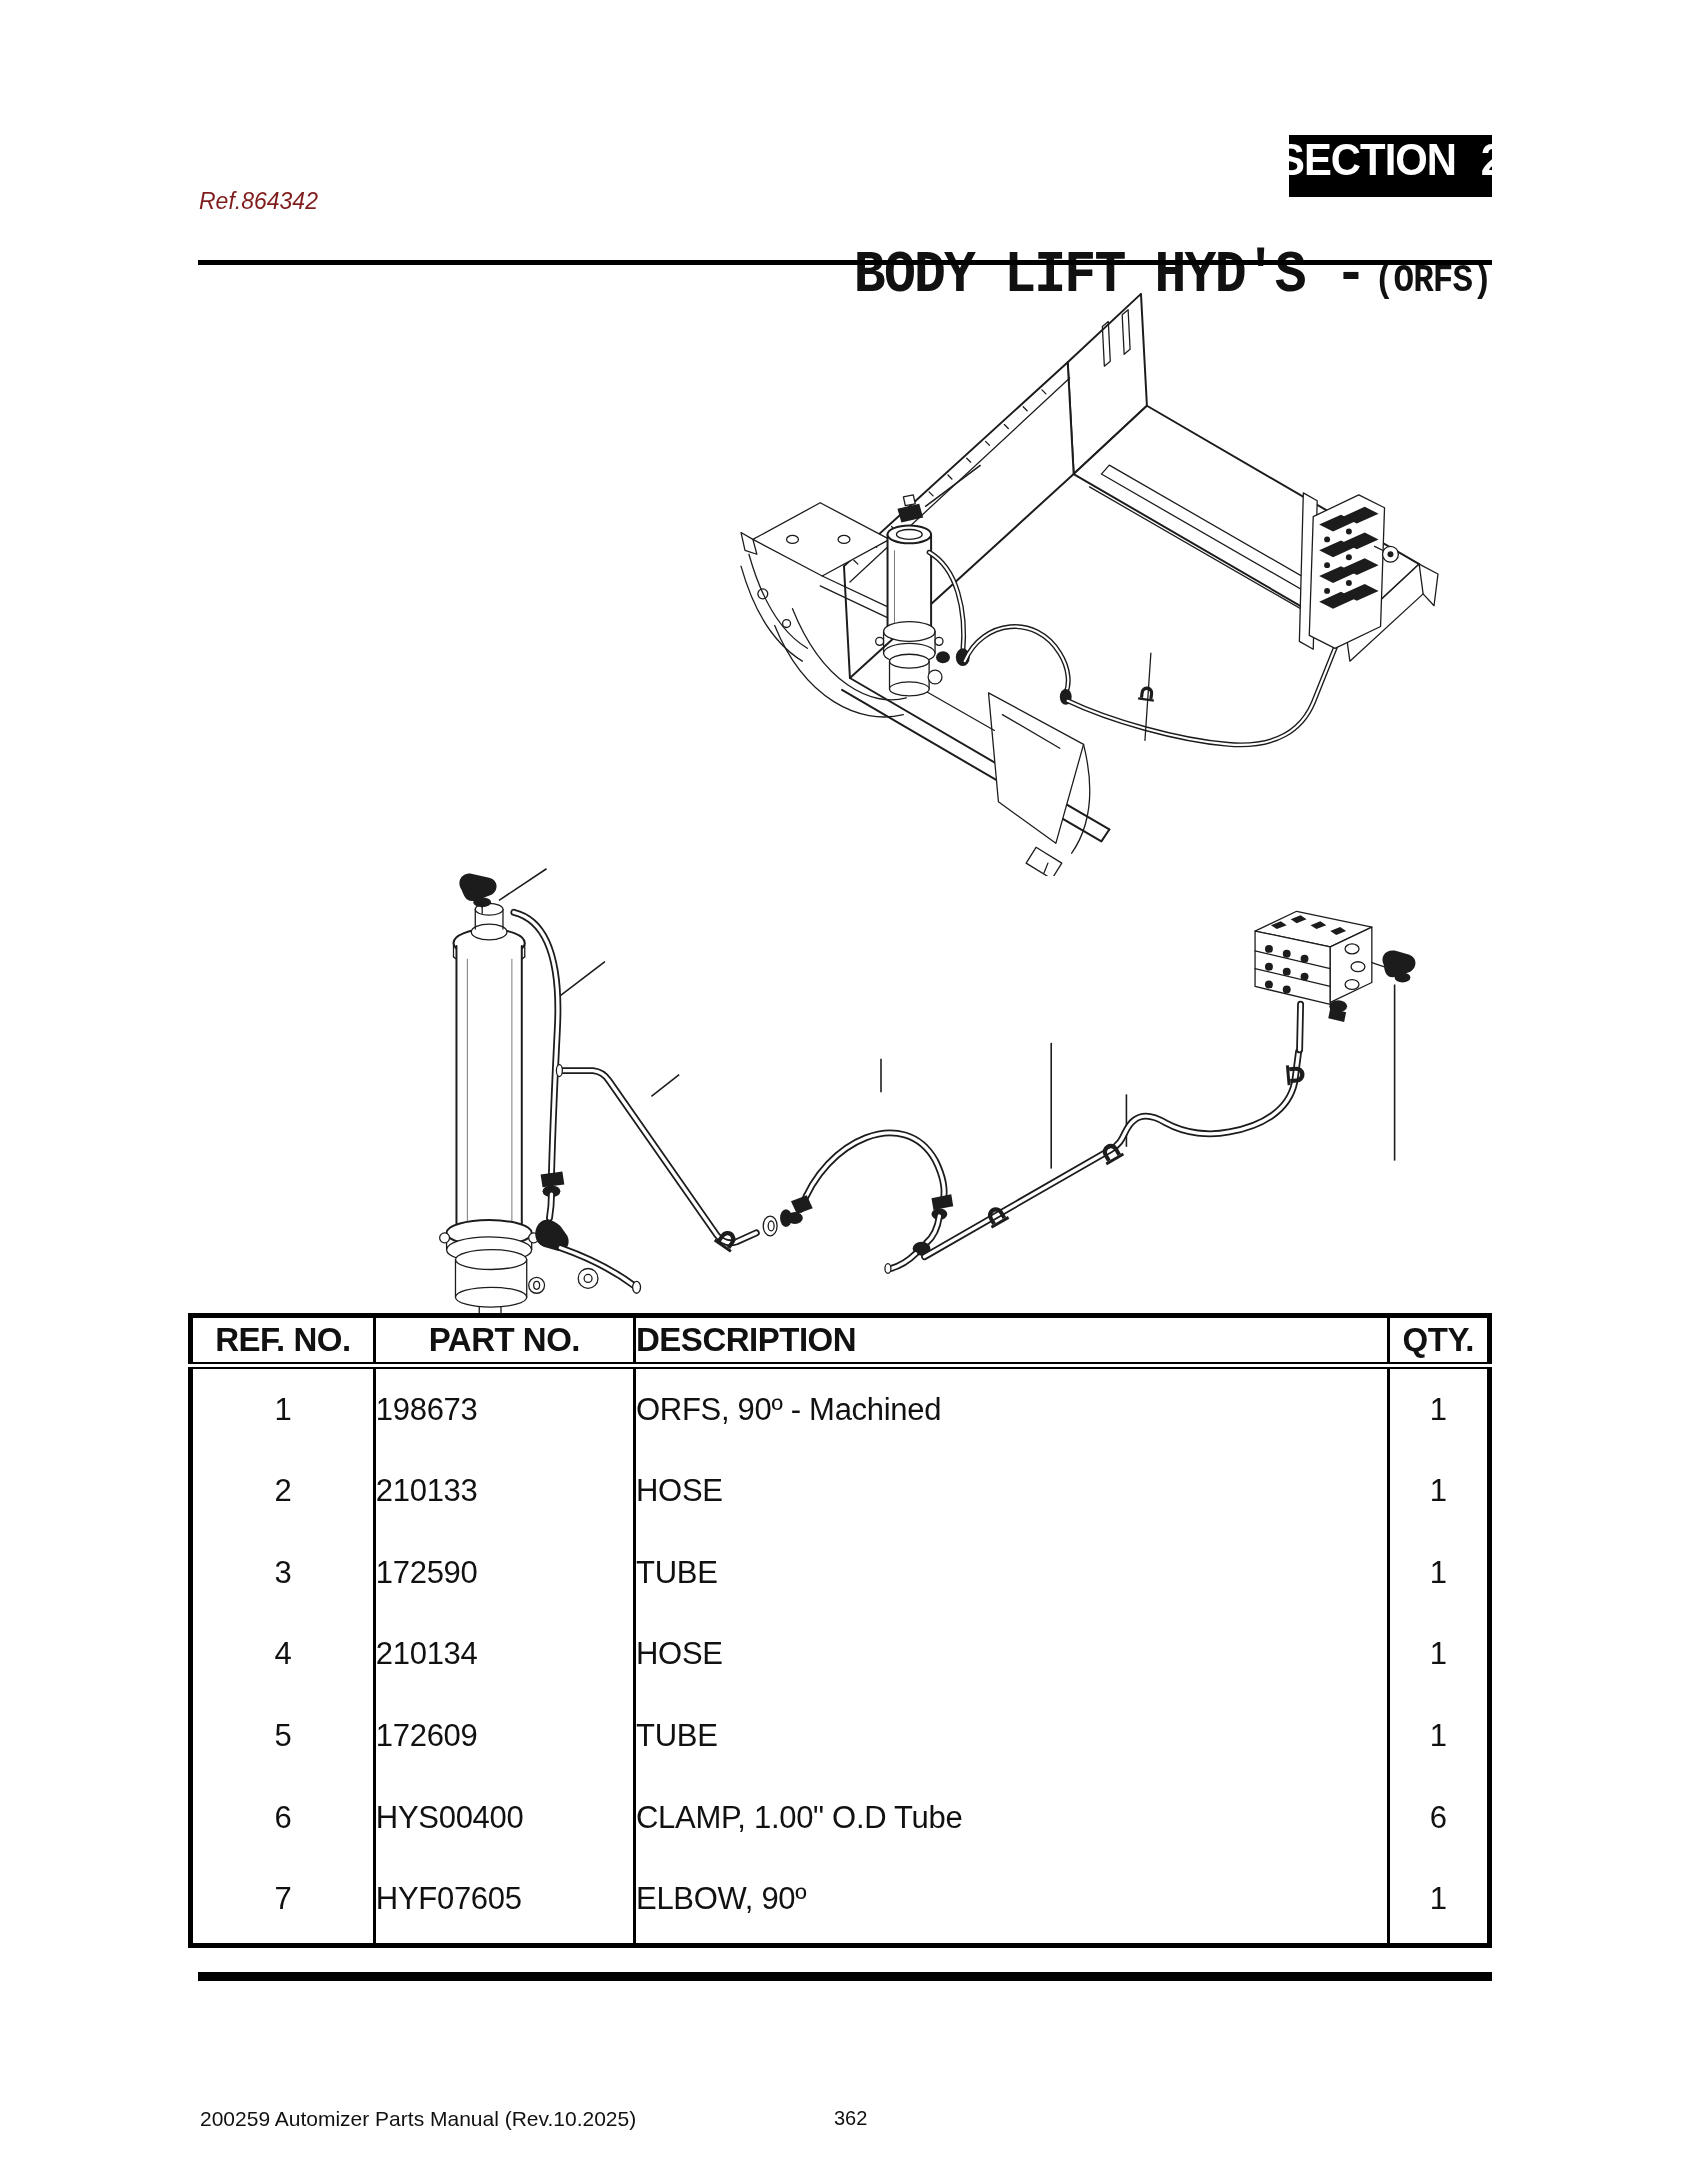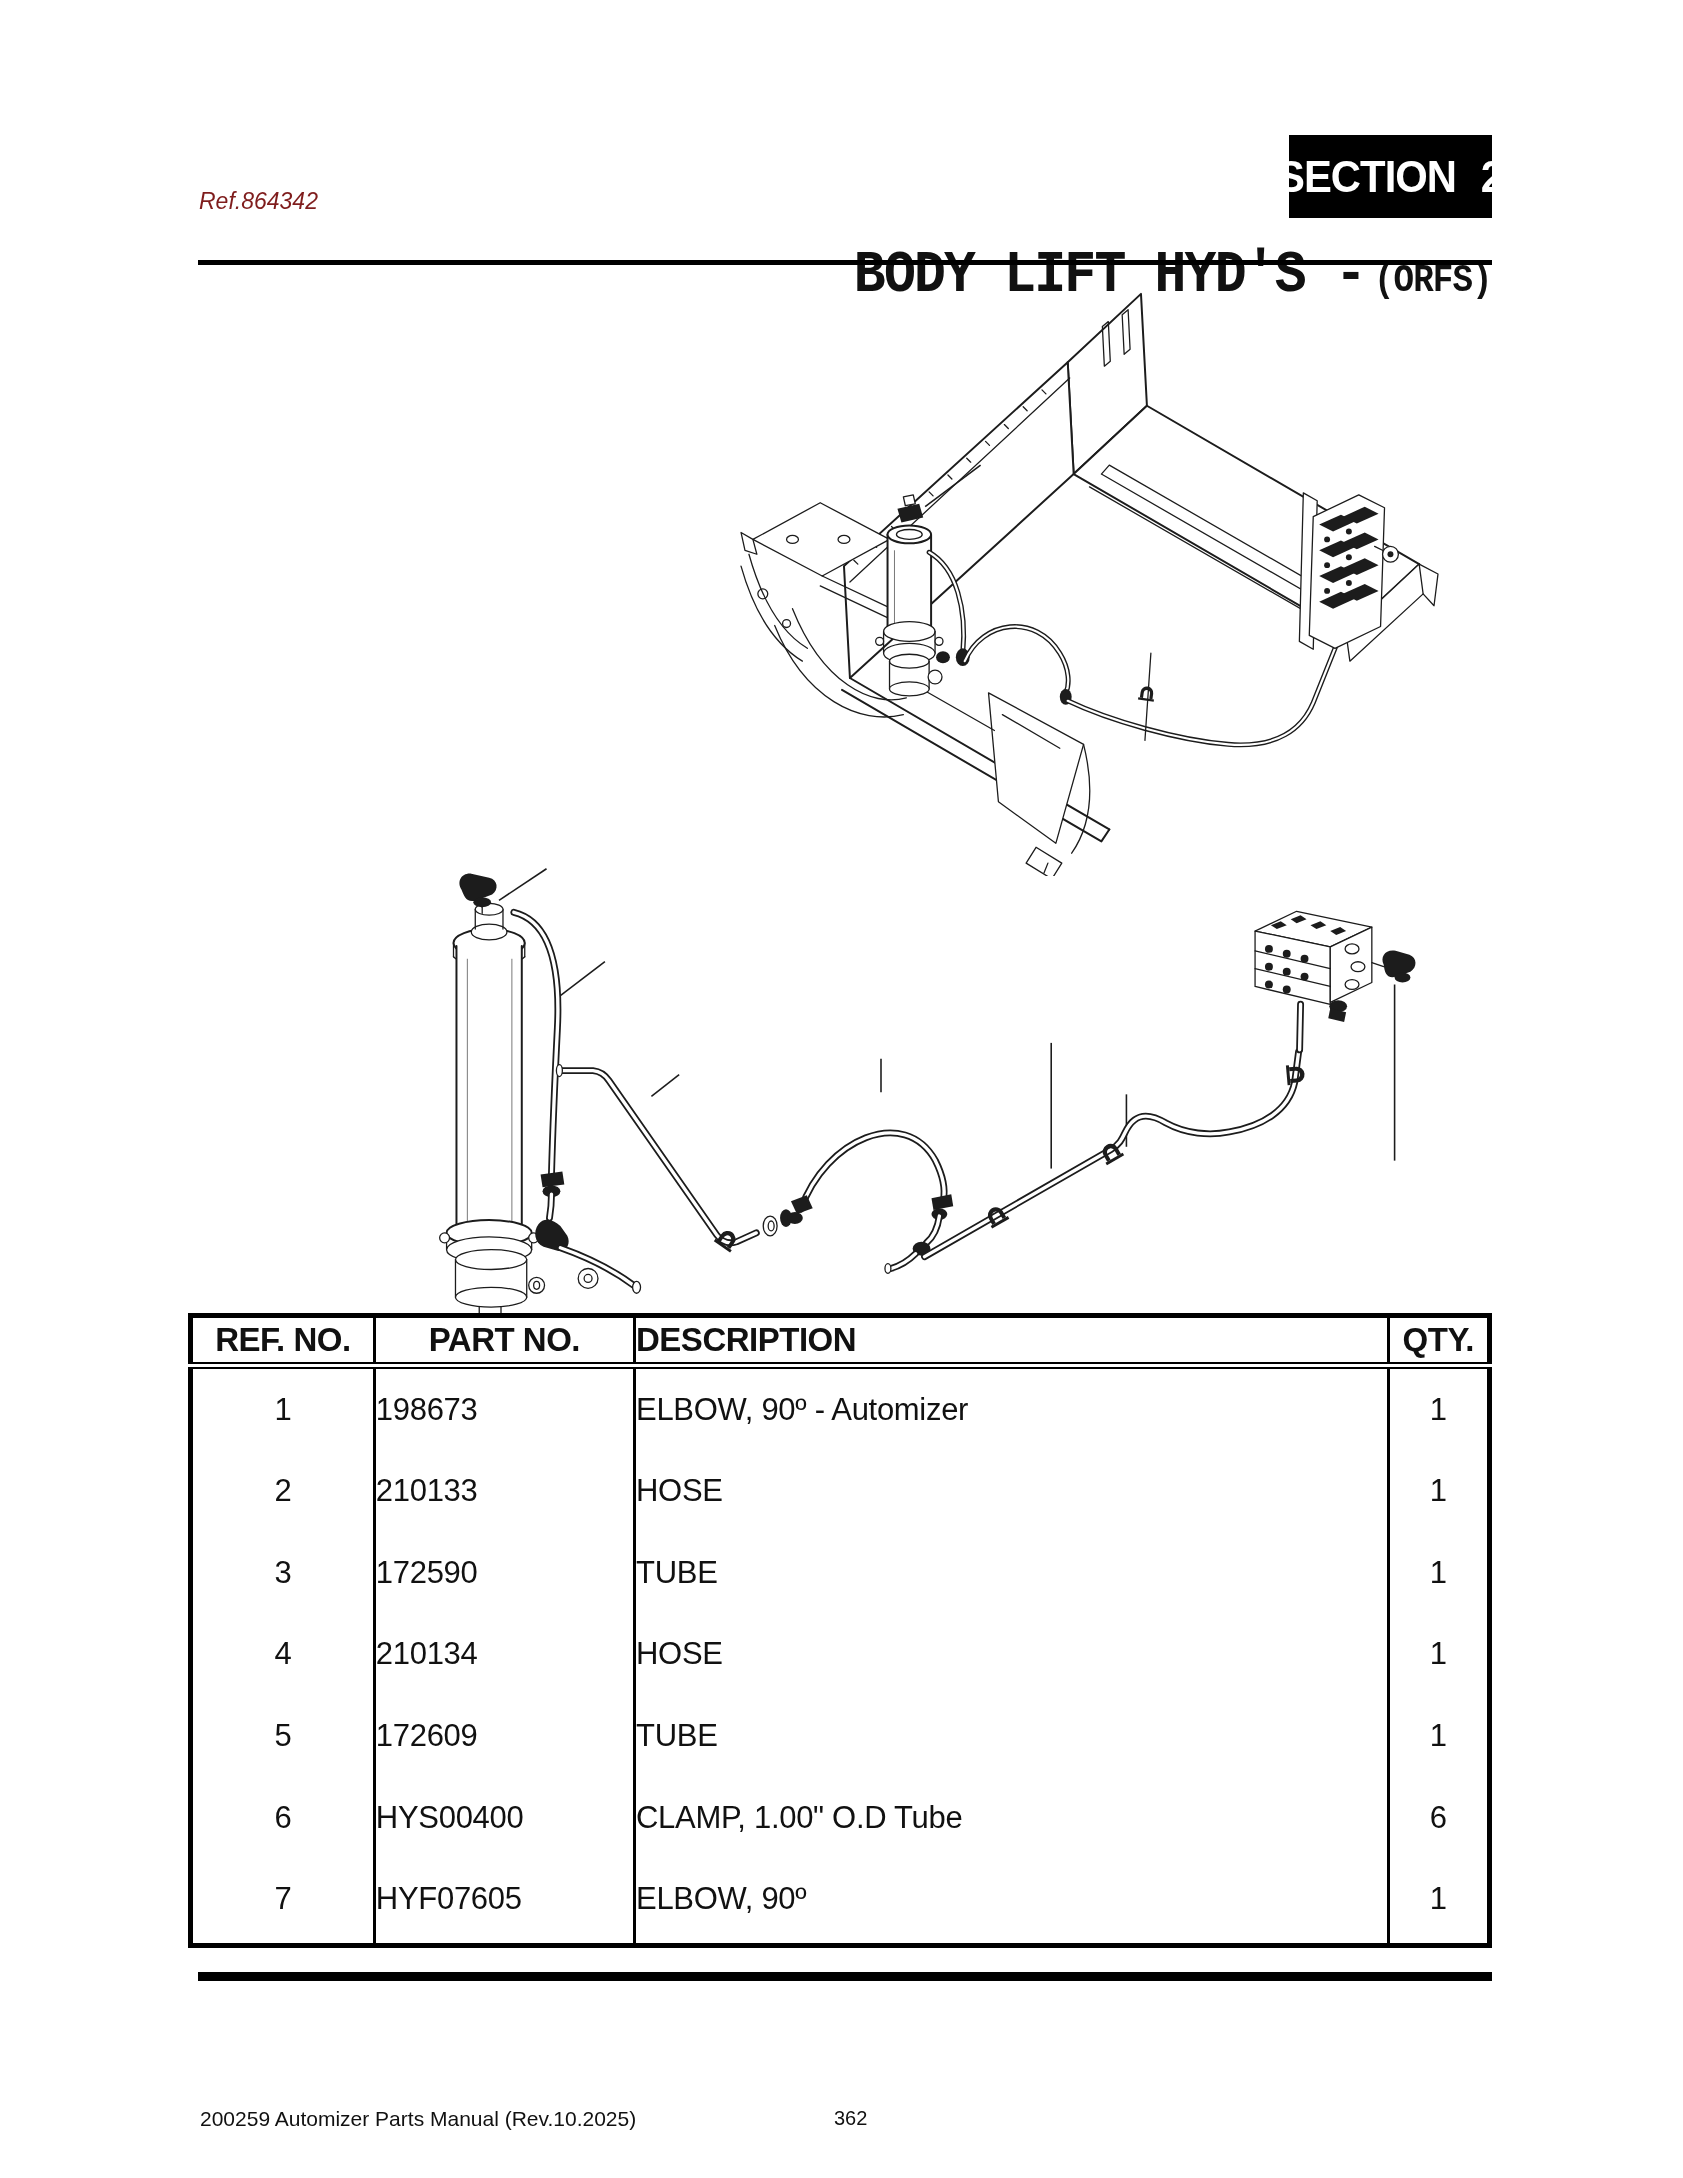--- a/index.html
+++ b/index.html
@@ -2,22 +2,22 @@
 <html><head>
 <meta charset="utf-8">
 <style>
   html,body{margin:0;padding:0;background:#ffffff;}
   body{width:1683px;height:2178px;position:relative;overflow:hidden;
        font-family:"Liberation Sans","DejaVu Sans",sans-serif;color:#111;}
   .abs{position:absolute;}
 
   
   .ref-label{left:199px;top:188px;font-style:italic;font-size:23px;color:#7f1d1d;}
-  .section-badge{left:1289px;top:135px;width:203px;height:83px;background:#000;
-     display:flex;align-items:center;justify-content:center;}
+  .section-badge{left:1289px;top:135px;width:203px;height:62px;background:#000;
+     display:flex;justify-content:center;}
   .section-inner{display:flex;align-items:baseline;gap:26px;color:#fff;
      font-weight:bold;font-size:44px;transform:scaleX(.95);transform-origin:50% 50%;
      letter-spacing:-1px;}
   .page-title{right:191px;top:242px;display:flex;align-items:baseline;justify-content:flex-end;font-family:Liberation Mono, monospace;}
   .title-scale{display:flex;align-items:baseline;gap:10px;transform:scaleX(.9);
      transform-origin:100% 100%;}
   .title-main{font-weight:bold;font-size:59px;letter-spacing:-2px;white-space:nowrap;}
   .title-suffix{font-weight:bold;font-size:38px;letter-spacing:-1px;}
   .rule-top{left:198px;top:260px;width:1294px;height:5px;background:#000;}
 
@@ -343,21 +343,21 @@
         <th class="c-part">PART NO.</th>
         <th class="c-desc" style="text-align:left;">DESCRIPTION</th>
         <th class="c-qty">QTY.</th>
       </tr>
     </thead>
     <tbody>
 
         <tr class="prow">
           <td class="c-ref">1</td>
           <td class="c-part">198673</td>
-          <td class="c-desc">ELBOW, 90º - Automizer</td>
+          <td class="c-desc">ORFS, 90º - Machined</td>
           <td class="c-qty">1</td>
         </tr>
 
         <tr class="prow">
           <td class="c-ref">2</td>
           <td class="c-part">210133</td>
           <td class="c-desc">HOSE</td>
           <td class="c-qty">1</td>
         </tr>
 

